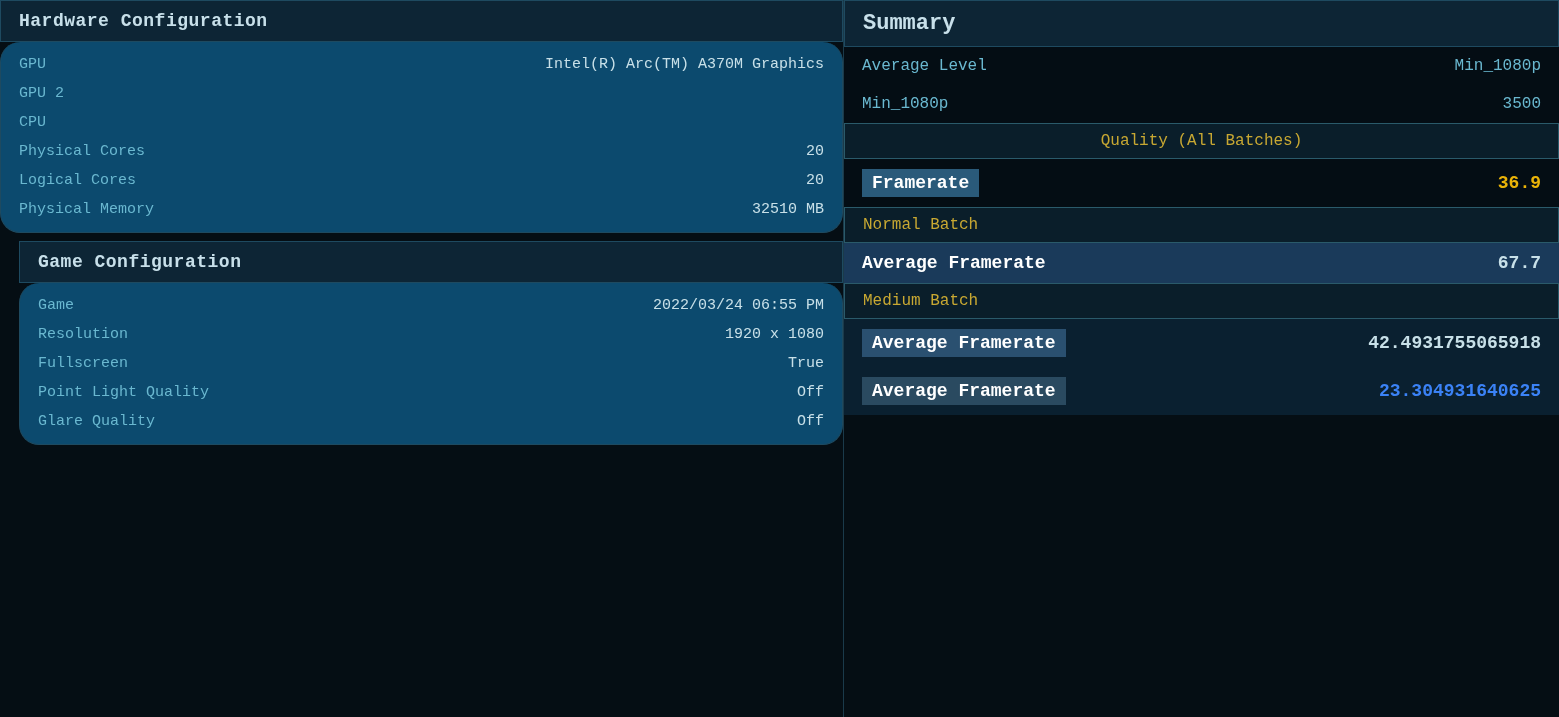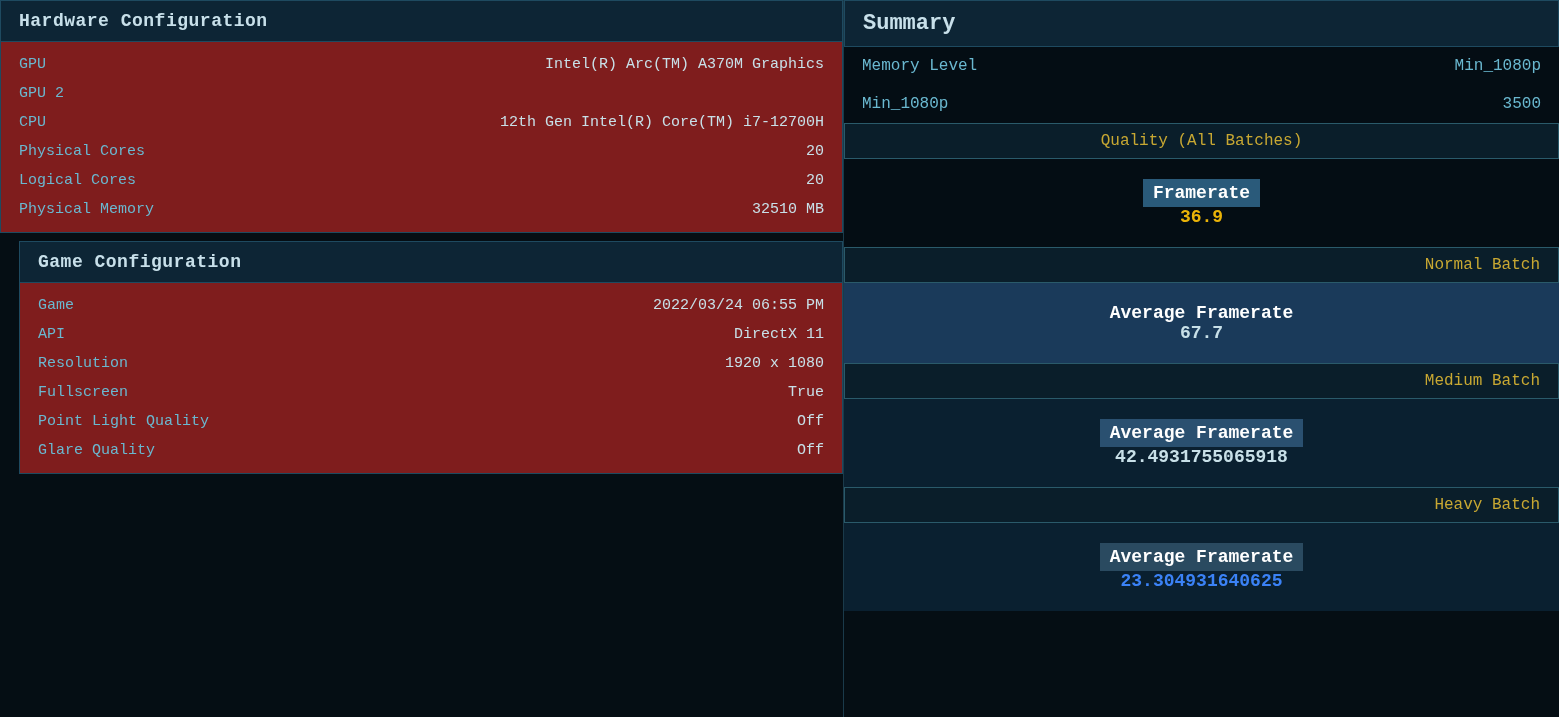--- a/index.html
+++ b/index.html
@@ -38,21 +38,22 @@
       color: #c8e0ea;
       font-weight: bold;
       letter-spacing: 0.5px;
     }
 
     .section-content {
       border-left: 1px solid #1e4a60;
       border-right: 1px solid #1e4a60;
       border-bottom: 1px solid #1e4a60;
       padding: 8px 18px;
-      background-color: #7f1d1d;
+      background-color: #0c4a6e;
+      border-radius: 20px;
     }
 
     .config-row {
       display: flex;
       justify-content: space-between;
       align-items: center;
       padding: 6px 0;
       color: #7ec8e0;
       font-size: 15px;
     }
@@ -88,34 +89,33 @@
       padding: 10px 18px;
       color: #6ab8d0;
       font-size: 16px;
       background-color: #040d14;
     }
 
     .batch-header {
       background-color: #0a1e2a;
       border: 1px solid #2a5a6a;
       padding: 8px 18px;
-      text-align: right;
+      text-align: left;
       color: #c8a832;
       font-size: 16px;
       margin: 0;
     }
 
     .framerate-row {
       display: flex;
       justify-content: space-between;
       align-items: center;
-      padding: 20px 18px;
+      padding: 10px 18px;
       font-size: 18px;
       font-weight: bold;
-      flex-direction: column;
     }
 
     .framerate-row.averages {
       background-color: #040d14;
       color: #c8e0e8;
     }
 
     .framerate-row.averages .label {
       background-color: #2a5a7a;
       padding: 4px 10px;
@@ -193,21 +193,20 @@
     <div class="config-row">
       <span class="label">GPU</span>
       <span class="value">Intel(R) Arc(TM) A370M Graphics</span>
     </div>
     <div class="config-row">
       <span class="label">GPU 2</span>
       <span class="value"></span>
     </div>
     <div class="config-row">
       <span class="label">CPU</span>
-      <span class="value">12th Gen Intel(R) Core(TM) i7-12700H</span>
     </div>
     <div class="config-row">
       <span class="label">Physical Cores</span>
       <span class="value">20</span>
     </div>
     <div class="config-row">
       <span class="label">Logical Cores</span>
       <span class="value">20</span>
     </div>
     <div class="config-row">
@@ -217,24 +216,20 @@
   </div>
 
   <div class="game-config-section">
     <div class="section-header">Game Configuration</div>
     <div class="section-content">
       <div class="config-row">
         <span class="label">Game</span>
         <span class="value">2022/03/24 06:55 PM</span>
       </div>
       <div class="config-row">
-        <span class="label">API</span>
-        <span class="value">DirectX 11</span>
-      </div>
-      <div class="config-row">
         <span class="label">Resolution</span>
         <span class="value">1920 x 1080</span>
       </div>
       <div class="config-row">
         <span class="label">Fullscreen</span>
         <span class="value">True</span>
       </div>
       <div class="config-row">
         <span class="label">Point Light Quality</span>
         <span class="value">Off</span>
@@ -245,21 +240,21 @@
       </div>
     </div>
   </div>
 </div>
 
 <div class="right-panel">
   <div class="summary-header">Summary</div>
   <div class="summary-content">
 
     <div class="preset-row">
-      <span>Memory Level</span>
+      <span>Average Level</span>
       <span>Min_1080p</span>
     </div>
     <div class="preset-row">
       <span>Min_1080p</span>
       <span>3500</span>
     </div>
 
     <div class="averages-section-header">Quality (All Batches)</div>
     <div class="framerate-row averages">
       <span class="label">Framerate</span>
@@ -271,19 +266,18 @@
       <span class="label">Average Framerate</span>
       <span class="value">67.7</span>
     </div>
 
     <div class="batch-header">Medium Batch</div>
     <div class="framerate-row medium">
       <span class="label">Average Framerate</span>
       <span class="value">42.4931755065918</span>
     </div>
 
-    <div class="batch-header">Heavy Batch</div>
     <div class="framerate-row heavy">
       <span class="label">Average Framerate</span>
       <span class="value">23.304931640625</span>
     </div>
   </div>
 </div>
 
 </body></html>

